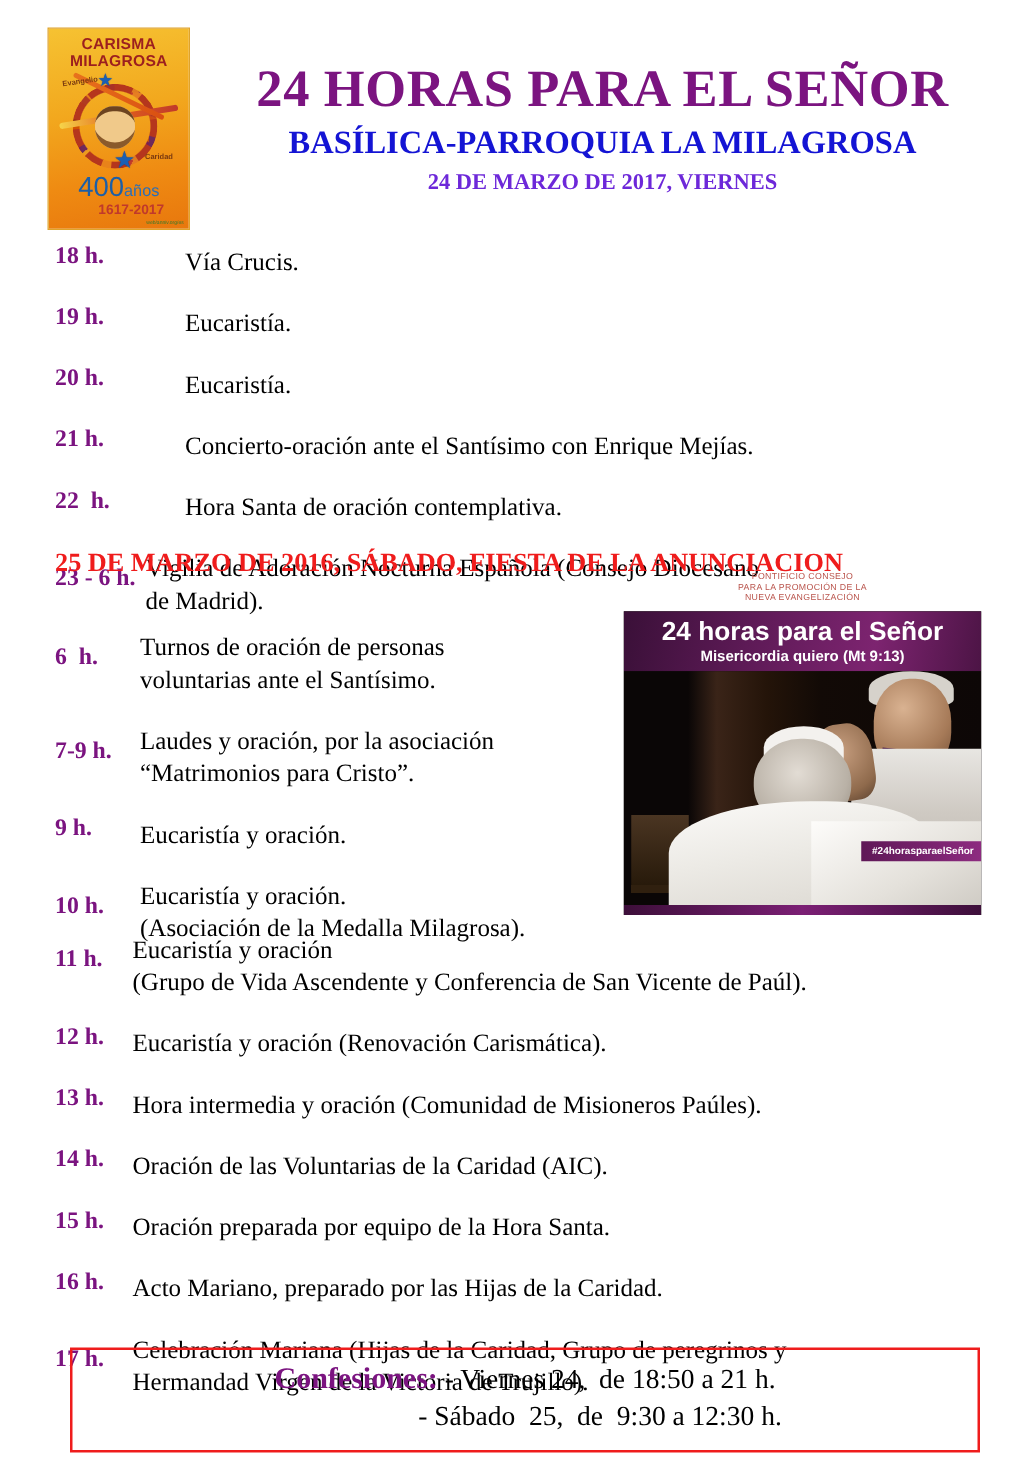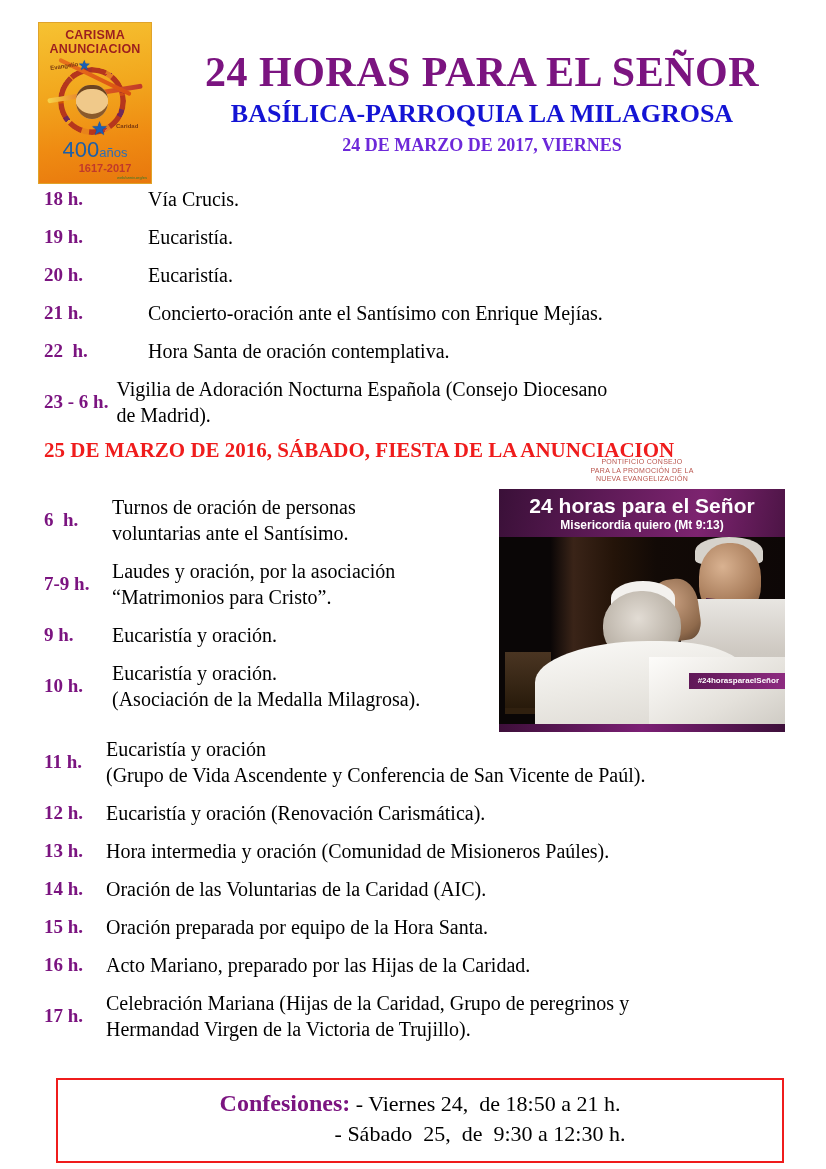--- a/index.html
+++ b/index.html
@@ -183,20 +183,21 @@
     font-size: 19px;
     line-height: 26px;
     color: #7b1480;
     white-space: pre;
   }
   .row .desc {
     font-size: 20px;
     line-height: 26px;
     color: #000;
     white-space: pre-line;
+    margin-top: 11px;
   }
 
   
   #friday { top: 186px; }
   #friday .time { width: 104px; }
   #friday .row.wide .time { width: auto; padding-right: 8px; }
 
   .daybar {
     position: absolute;
     left: 44px;
@@ -385,21 +386,21 @@
   }
 </style>
 </head>
 <body>
 
 <div class="header">
 
   <div class="logo">
     <div class="logo-title">
       <span>CARISMA</span><br>
-      <span>ANUNCIACION</span>
+      <span>MILAGROSA</span>
     </div>
     <div class="logo-ring"></div>
     <div class="logo-sash"></div>
     <div class="logo-sash2"></div>
     <div class="logo-face"></div>
     <div class="logo-star s1">★</div>
     <div class="logo-star s2">★</div>
     <div class="logo-lbl evang">Evangelio</div>
     <div class="logo-lbl carid">Caridad</div>
     <div class="logo-400"><span>400</span><span class="anios">años</span></div>

